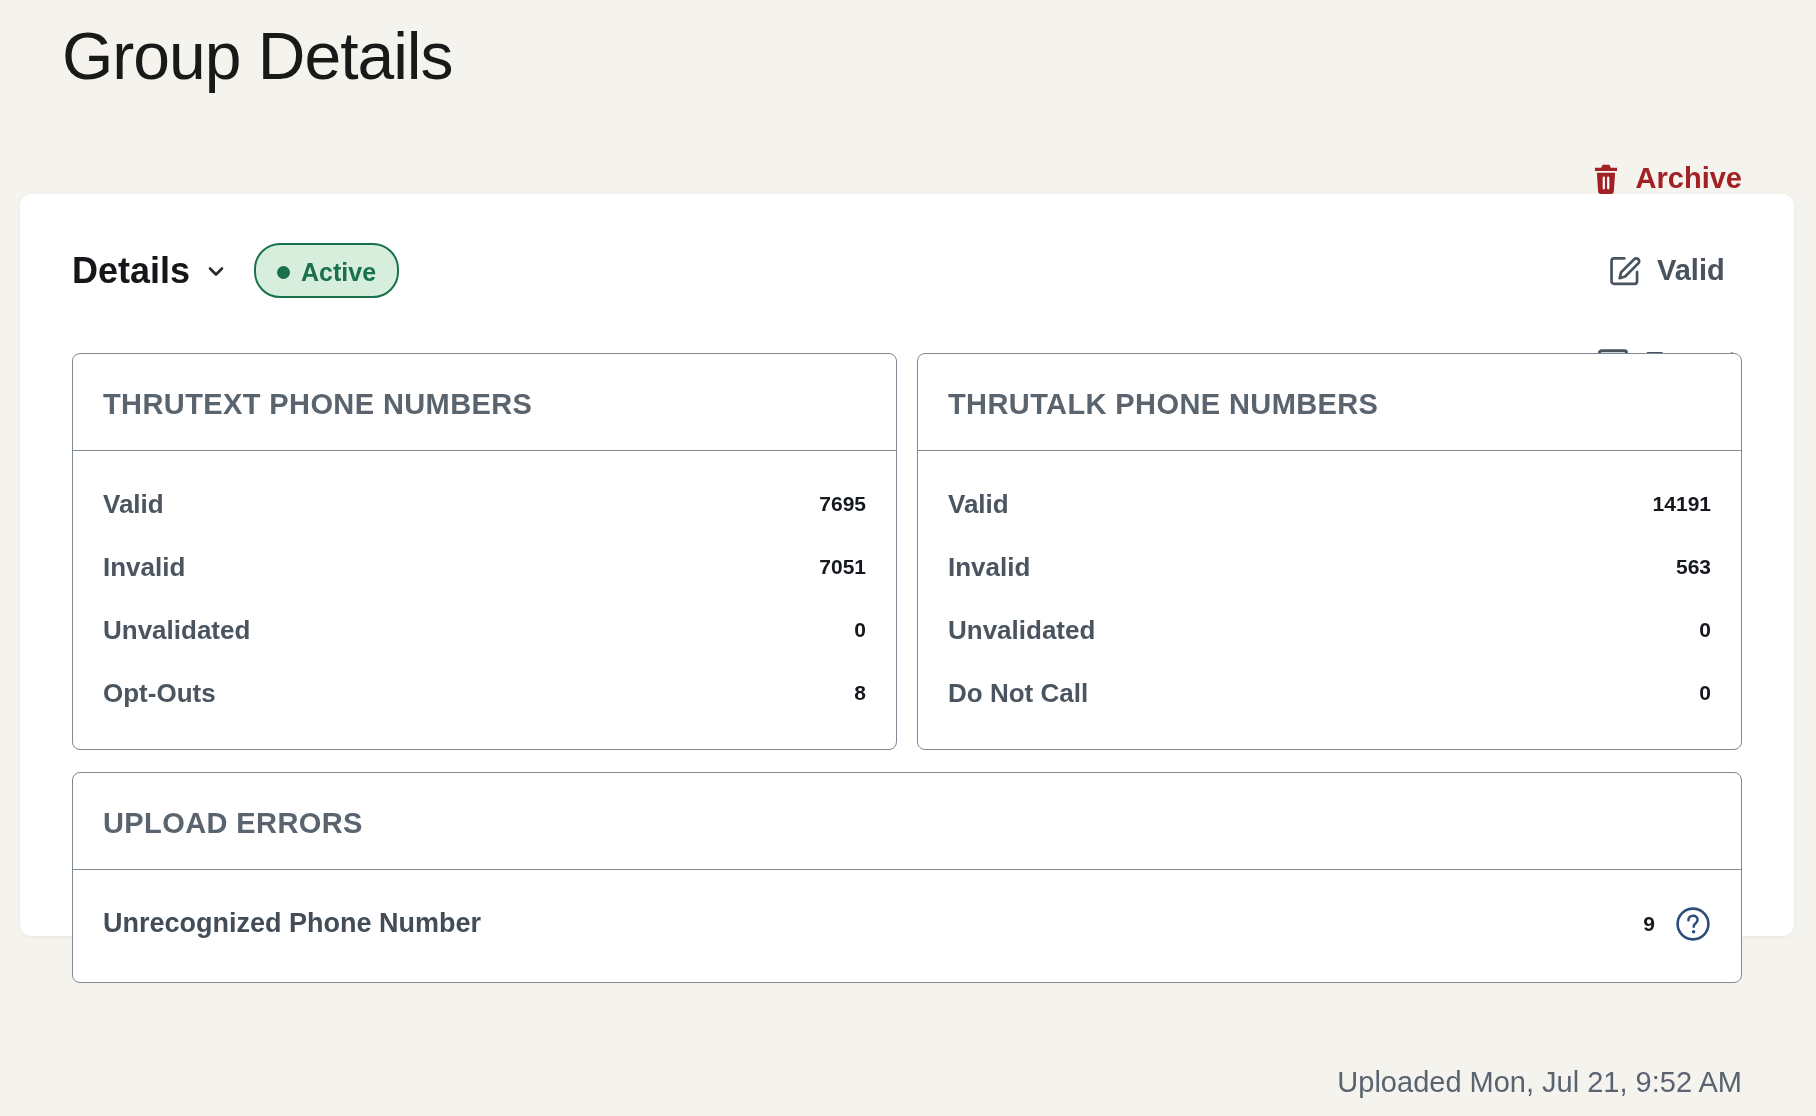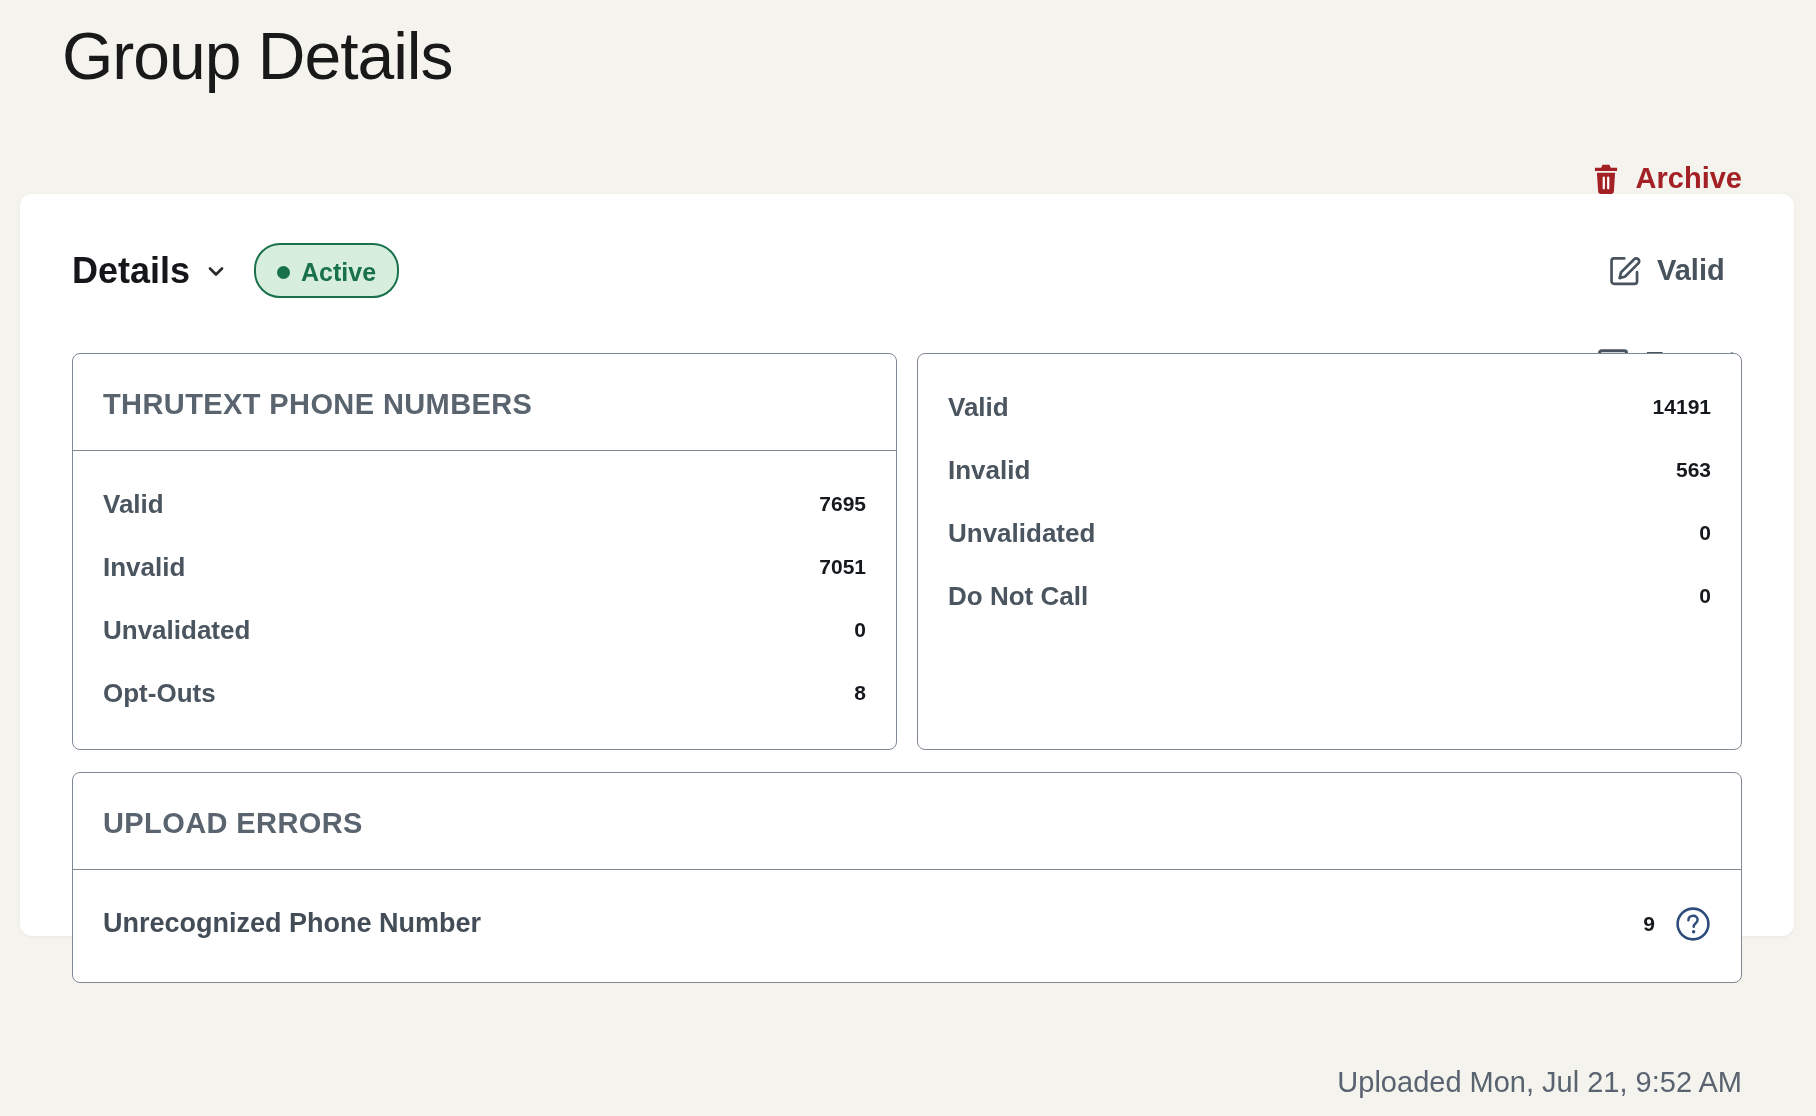--- a/index.html
+++ b/index.html
@@ -145,20 +145,21 @@
           <span class="stat-value">0</span>
         </div>
         <div class="stat-row">
           <span class="stat-label">Opt-Outs</span>
           <span class="stat-value">8</span>
         </div>
       </div>
     </div>
 
     <div class="card stat-card">
+      <div class="card-header">THRUTALK PHONE NUMBERS</div>
       <div class="card-body">
         <div class="stat-row">
           <span class="stat-label">Valid</span>
           <span class="stat-value">14191</span>
         </div>
         <div class="stat-row">
           <span class="stat-label">Invalid</span>
           <span class="stat-value">563</span>
         </div>
         <div class="stat-row">

